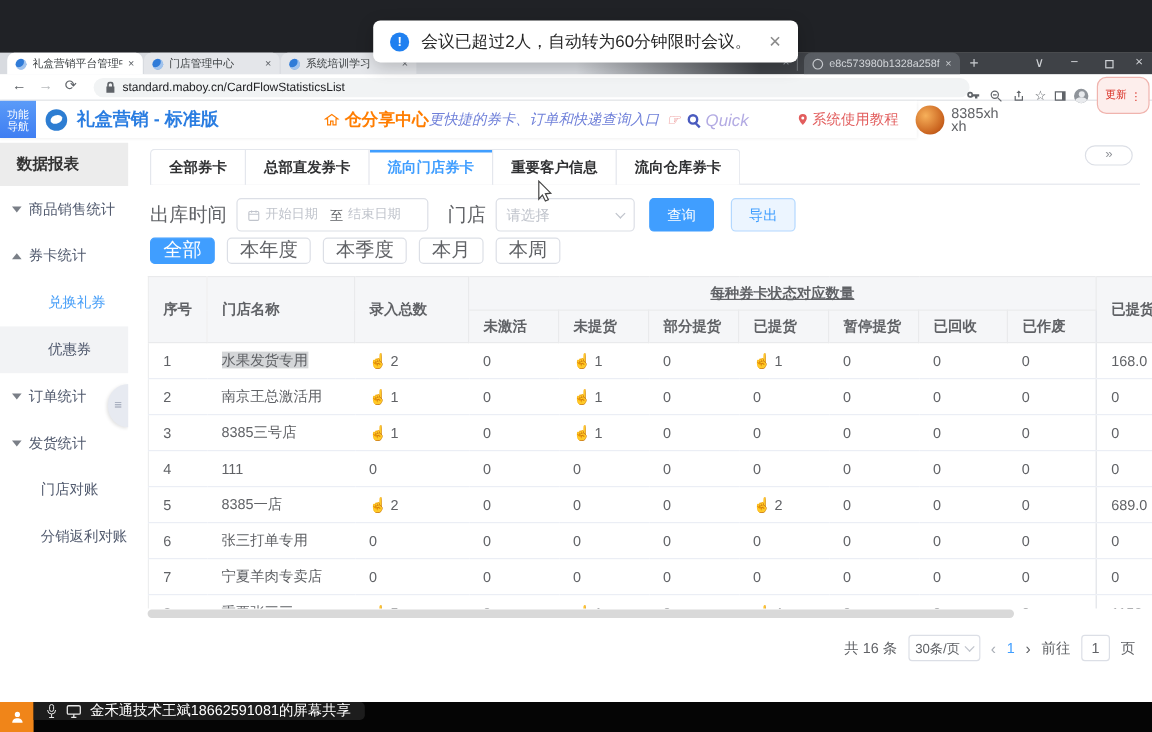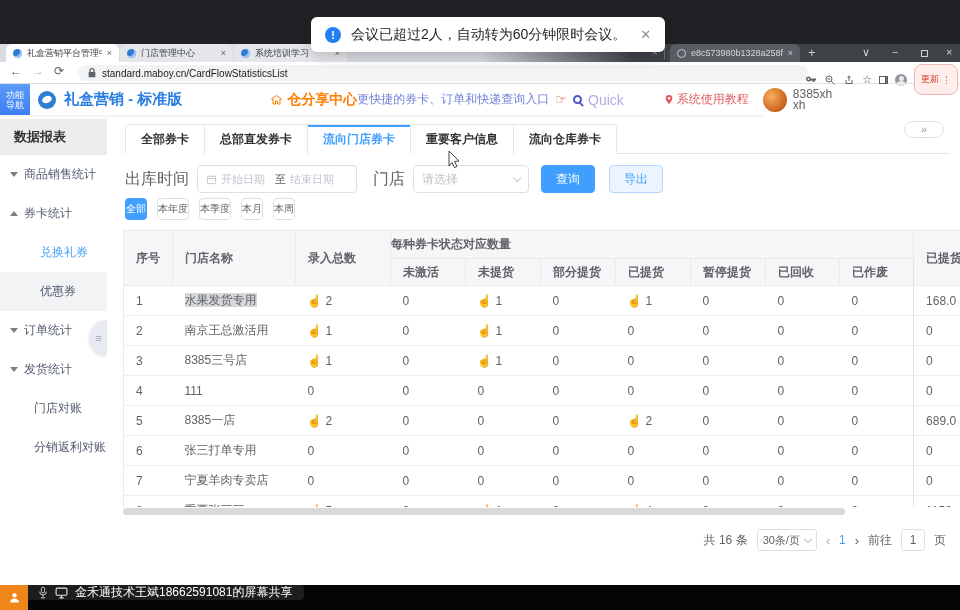--- a/index.html
+++ b/index.html
@@ -57,21 +57,21 @@
   .funcnav { position:absolute; left:0; top:0; width:30px; height:31px;
     background:linear-gradient(180deg,#5b9bf8,#3f7ef2); color:#fff; font-size:9px; line-height:10px;
     display:flex; flex-direction:column; align-items:center; justify-content:center; }
   .ah-inner { position:absolute; left:38px; right:8px; top:0; height:31px; display:flex; align-items:center; }
   .logo { width:18px; height:18px; border-radius:50%; background:#2d7dd2; position:relative; flex:none; }
   .logo::after { content:''; position:absolute; left:4px; top:5px; width:10px; height:7px;
     border-radius:50%; background:#fff; transform:rotate(-20deg); }
   .app-title { font-size:15px; font-weight:bold; color:#2a7de1; margin-left:8px; white-space:nowrap; }
   .share-center { display:flex; align-items:center; gap:4px; margin-left:88px; color:#ff7d00;
     font-size:14px; font-weight:bold; white-space:nowrap; }
-  .quick-entry { display:flex; align-items:center; gap:6px; margin-left:auto; white-space:nowrap; }
+  .quick-entry { display:flex; align-items:center; gap:6px; margin-left:auto; white-space:nowrap;font-style:italic; }
   .qe-text { font-size:12px; color:#6e7fd9; }
   .finger { font-size:13px; color:#e25d5d; }
   .mag { width:9px; height:9px; border:2px solid #4a5bbf; border-radius:50%; position:relative; }
   .mag::after { content:''; position:absolute; width:6px; height:2px; background:#4a5bbf;
     transform:rotate(45deg); right:-4px; bottom:-3px; }
   .quick-word { font-size:14px; color:#b3abe3; }
   .tutorial { display:flex; align-items:center; gap:3px; margin-left:40px; white-space:nowrap; }
   .tut-text { font-size:12px; color:#e25d5d; }
   .avatar { width:24px; height:24px; border-radius:50%; margin-left:14px; flex:none;
     background:radial-gradient(circle at 35% 35%, #f7b05a, #c8611d 70%, #8a3c10); }
@@ -118,30 +118,30 @@
     align-items:center; justify-content:space-between; padding:0 8px; margin-right:12px; }
   .placeholder { font-size:12px; color:#c0c4cc; }
   .chev { width:6px; height:6px; border-right:1px solid #c0c4cc; border-bottom:1px solid #c0c4cc;
     transform:rotate(45deg); margin-top:-3px; }
   .btn-primary { height:28px; padding:0 14px; background:#409eff; border:1px solid #409eff;
     border-radius:4px; color:#fff; font-size:12px; margin-right:14px; cursor:pointer; }
   .btn-plain { height:28px; padding:0 14px; background:#ecf5ff; border:1px solid #b3d8ff;
     border-radius:4px; color:#409eff; font-size:12px; cursor:pointer; }
 
   .quick-row { position:absolute; left:18px; top:83px; display:flex; gap:10px; }
-  .qbtn { height:22px; padding:0 0; border:1px solid #dcdfe6; border-radius:4px; background:#fff;
-    font-size:10px; color:#606266; line-height:20px; cursor:pointer; white-space:nowrap; }
+  .qbtn { height:22px; padding:0 10px; border:1px solid #dcdfe6; border-radius:4px; background:#fff;
+    font-size:16px; color:#606266; line-height:20px; cursor:pointer; white-space:nowrap; }
   .qbtn.active { background:#409eff; border-color:#409eff; color:#fff; }
 
   .table-wrap { position:absolute; left:16px; top:115px; width:837px; height:277px; overflow:hidden; }
   table { border-collapse:collapse; table-layout:fixed; width:853px;
     border-top:1px solid #e9eaec; border-left:1px solid #e9eaec; }
   th { background:#f5f6f8; font-size:12px; font-weight:bold; color:#606266; text-align:left;
     padding:0 0 0 12px; border-right:1px solid #e9eaec; border-bottom:1px solid #e9eaec; white-space:nowrap; overflow:hidden; }
-  th.group { text-align:left; padding:0; height:28px; }
+  th.group { text-align:center; padding:0; height:28px;text-decoration:underline; }
   tr.subhead th { height:27px; }
   td { font-size:12px; color:#606266; height:30px; padding:0 0 0 12px; border-bottom:1px solid #ebeef5;
     white-space:nowrap; overflow:hidden; }
   td.fixed, th.fixed { border-left:1px solid #e0e3e8; box-shadow:-4px 0 5px rgba(0,0,0,.04); }
   .hand { color:#909399; font-size:12px; margin-right:3px; }
   .sel-store { background:#d4d6d8; }
   .hscroll { position:absolute; left:16px; top:393px; width:722px; height:7px; border-radius:4px; background:#d9d9d9; }
 
   .pagination { position:absolute; right:14px; top:413px; height:24px; display:flex; align-items:center;
     gap:9px; font-size:12px; color:#606266; }

